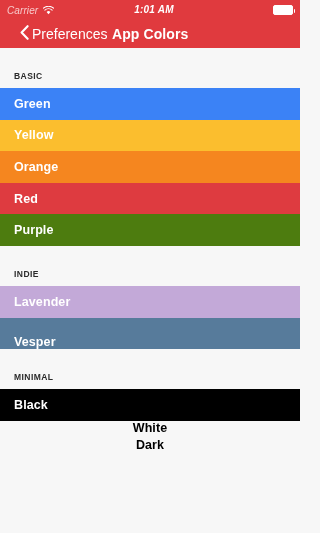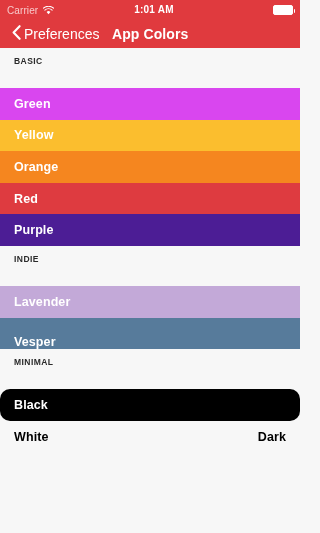--- a/index.html
+++ b/index.html
@@ -9,21 +9,21 @@
     font-family:"Liberation Sans", sans-serif;
     -webkit-font-smoothing:antialiased;
     overflow:hidden;
   }
   #phone { position:relative; width:300px; height:533px; background:#f7f7f7; }
 
   
   .statusbar {
     height:20px; background:#e03a3e;
     display:flex; align-items:center; justify-content:space-between;
-    padding:8px 7px; color:#ffffff;
+    padding:8px 7px; color:#ffffff;font-style:italic;
   }
   .sb-left { display:flex; align-items:center; gap:5px; }
   .sb-carrier { font-size:10px; letter-spacing:.1px; color:#f7c9ca; }
   .wifi-icon { display:block; }
   .sb-time { font-size:10px; font-weight:bold; letter-spacing:.2px;
              position:absolute; left:8px; right:0; text-align:center;
              top:4px; pointer-events:none; }
   .sb-right { display:flex; align-items:center; }
   .battery {
     width:20px; height:9.5px; border:1px solid #ffffff; border-radius:2px;
@@ -31,48 +31,48 @@
   }
   .battery::after {
     content:""; position:absolute; right:-3px; top:3px;
     width:1.5px; height:3.5px; background:#ffffff; border-radius:0 1px 1px 0;
   }
   .battery .fill { position:absolute; left:1px; top:1px; bottom:1px; width:0%; background:#e03a3e; }
 
   
   .navbar {
     height:28px; background:#e03a3e; color:#ffffff;
-    display:flex; align-items:center; position:relative; padding:0 12px;
+    display:flex; align-items:center; position:relative; padding:0 20px;
   }
   .back-btn { display:flex; align-items:center; gap:3px; cursor:pointer; }
   .chev { display:block; }
   .back-label { font-size:14px; letter-spacing:0; }
   .nav-title {
     position:absolute; left:112px; font-size:14px; font-weight:bold; letter-spacing:.1px;
   }
 
   
   .list { background:#f7f7f7; }
   .section-header {
-    height:40px; display:flex; 
+    height:40px; display:flex; align-items:flex-end;
     padding:8px 0 7px 14px; background:#f7f7f7;
   }
   .section-header.first { height:40px; }
   .section-title {
     font-size:8.5px; font-weight:bold; letter-spacing:.45px; color:#2b2b2b;
   }
   .row {
     height:31.6px; display:flex; align-items:center; justify-content:space-between;
     padding:0 14px; cursor:pointer;
   }
   .row-label { font-size:12.5px; font-weight:bold; letter-spacing:.1px; }
   .row-value { font-size:12.5px; font-weight:bold; letter-spacing:.1px; }
   .row.light .row-label, .row.light .row-value { color:#ffffff; }
   .row.dark .row-label, .row.dark .row-value { color:#000000; }
-  .row.white-row { background:#f7f7f7; }
+  .row.white-row { background:#f7f7f7;flex-direction:column; }
   .footer-space { background:#f7f7f7; }
 </style>
 </head>
 <body>
 
 <div id="phone">
 
   <div class="statusbar">
     <div class="sb-left">
       <span class="sb-carrier">Carrier</span>
@@ -101,48 +101,48 @@
       </span>
       <span class="back-label">Preferences</span>
     </div>
     <div class="nav-title">App Colors</div>
   </div>
 
   <div class="list" id="list">
       <div class="section-header first">
         <span class="section-title">BASIC</span>
       </div>
-      <div class="row light" style="background: #d946ef;">
+      <div class="row light" style="background: #3b82f6;">
         <span class="row-label">Green</span>
       </div>
       <div class="row light" style="background: rgb(251, 190, 46);">
         <span class="row-label">Yellow</span>
       </div>
       <div class="row light" style="background: rgb(245, 134, 31);">
         <span class="row-label">Orange</span>
       </div>
       <div class="row light" style="background: rgb(222, 59, 64);">
         <span class="row-label">Red</span>
       </div>
-      <div class="row light" style="background: #4c1d95;">
+      <div class="row light" style="background: #4d7c0f;">
         <span class="row-label">Purple</span>
       </div>
       <div class="section-header">
         <span class="section-title">INDIE</span>
       </div>
       <div class="row light" style="background: rgb(195, 169, 216);">
         <span class="row-label">Lavender</span>
       </div>
       <div class="row light" style="background: rgb(87, 123, 155); align-items: flex-end;">
         <span class="row-label">Vesper</span>
       </div>
       <div class="section-header">
         <span class="section-title">MINIMAL</span>
       </div>
-      <div class="row light" style="background: rgb(0, 0, 0); border-radius: 10px;">
+      <div class="row light" style="background: rgb(0, 0, 0);">
         <span class="row-label">Black</span>
       </div>
       <div class="row dark white-row" style="background: rgb(247, 247, 247);">
         <span class="row-label">White</span>
         <span class="row-value">Dark</span>
       </div>
       <div class="footer-space" style="height: 60px;"></div>
     </div>
 
 </div>

